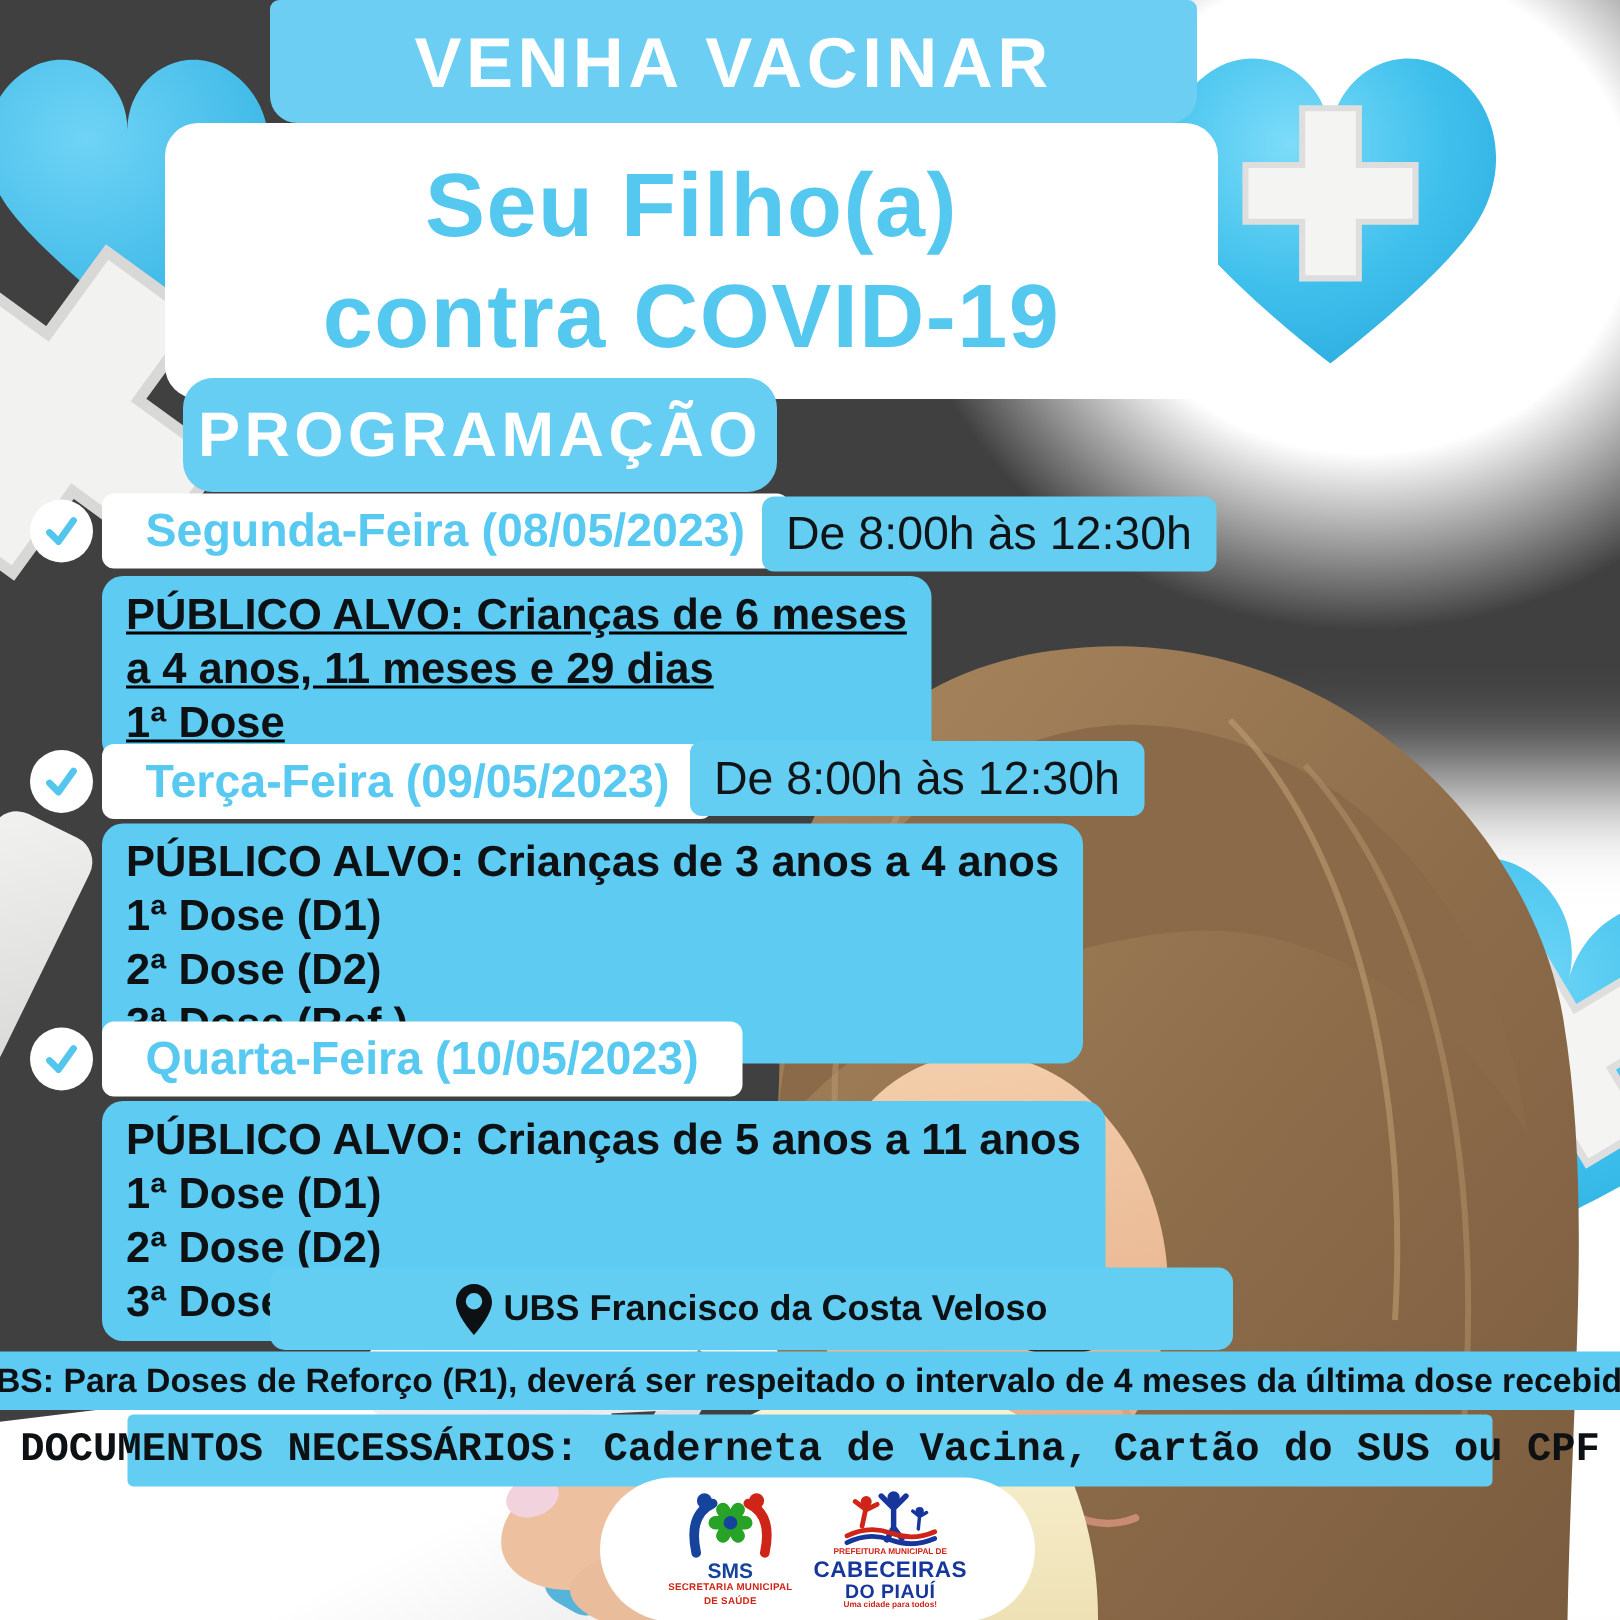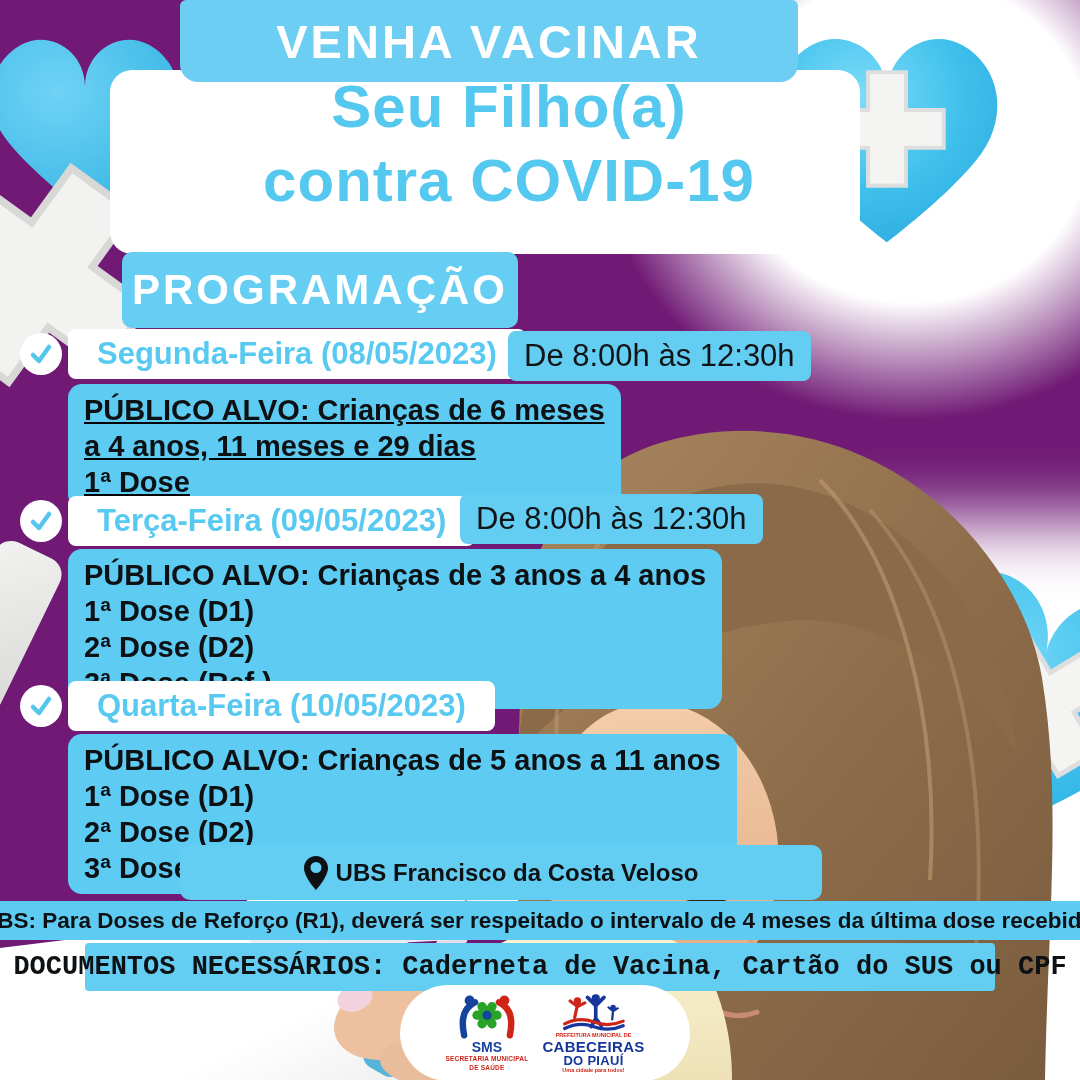--- a/index.html
+++ b/index.html
@@ -1,17 +1,17 @@
 <!DOCTYPE html>
 <html><head>
 <meta charset="utf-8">
 <style>
   html,body{margin:0;padding:0;}
   body{font-family:"Liberation Sans","DejaVu Sans",sans-serif;}
-  .poster{position:relative;width:1080px;height:1080px;background:#701a75;overflow:hidden;}
+  .poster{position:relative;width:1080px;height:1080px;background:#404040;overflow:hidden;}
 
   
   .blob{position:absolute;pointer-events:none;}
   .blob-top-right{left:600px;top:-140px;width:620px;height:560px;border-radius:50%;
     background:radial-gradient(closest-side,#ffffff 58%,rgba(255,255,255,0) 100%);}
   .blob-bottom-right{left:830px;top:520px;width:420px;height:640px;background:#ffffff;filter:blur(34px);}
   .pillow{position:absolute;left:-80px;top:928px;width:500px;height:260px;border-radius:46px;
     transform:rotate(-7deg);background:linear-gradient(160deg,#ffffff 55%,#e4e4e6);}
   .pillow2{position:absolute;left:240px;top:880px;width:420px;height:60px;border-radius:30px;
     transform:rotate(-3deg);background:linear-gradient(#fdfdfd,#ececee);}
@@ -19,26 +19,26 @@
     transform:rotate(26deg);background:linear-gradient(140deg,#f2f2f0,#d9d9d8);}
 
   svg{display:block;}
   .svg-abs{position:absolute;}
 
   
   .venha-banner{position:absolute;left:180px;top:0;width:618px;height:82px;background:#6CCEF3;
     border-radius:6px 6px 18px 18px;display:flex;align-items:center;justify-content:center;z-index:6;}
   .venha-banner span{color:#ffffff;font-size:47px;font-weight:800;letter-spacing:3px;}
 
-  .title-box{position:absolute;left:110px;top:70px;width:702px;height:184px;background:#ffffff;
-    border-radius:22px;z-index:5;display:flex;flex-direction:column;align-items:center;justify-content:flex-start;padding-left:48px;}
+  .title-box{position:absolute;left:110px;top:82px;width:702px;height:184px;background:#ffffff;
+    border-radius:22px;z-index:5;display:flex;flex-direction:column;align-items:center;justify-content:center;}
   .title-box div{color:#55C8F0;font-weight:800;font-size:60px;line-height:74px;letter-spacing:1px;white-space:nowrap;}
 
   .prog-banner{position:absolute;left:122px;top:252px;width:396px;height:76px;background:#66CEF3;
-    border-radius:10px;display:flex;align-items:center;justify-content:center;z-index:6;}
+    border-radius:20px;display:flex;align-items:center;justify-content:center;z-index:6;}
   .prog-banner span{color:#ffffff;font-size:42px;font-weight:700;letter-spacing:3px;}
 
   .check{position:absolute;width:42px;height:42px;border-radius:50%;background:#ffffff;z-index:6;
     display:flex;align-items:center;justify-content:center;}
   .day-label{position:absolute;height:50px;background:#ffffff;border-radius:8px;z-index:6;
     display:flex;align-items:center;padding:0 29px;}
   .day-label span{color:#58C9F0;font-size:31px;font-weight:700;white-space:nowrap;}
   .time-box{position:absolute;height:50px;background:#63CDF2;border-radius:8px;z-index:6;
     display:flex;align-items:center;padding:0 16px;}
   .time-box span{color:#101417;font-size:31px;font-weight:400;white-space:nowrap;}

